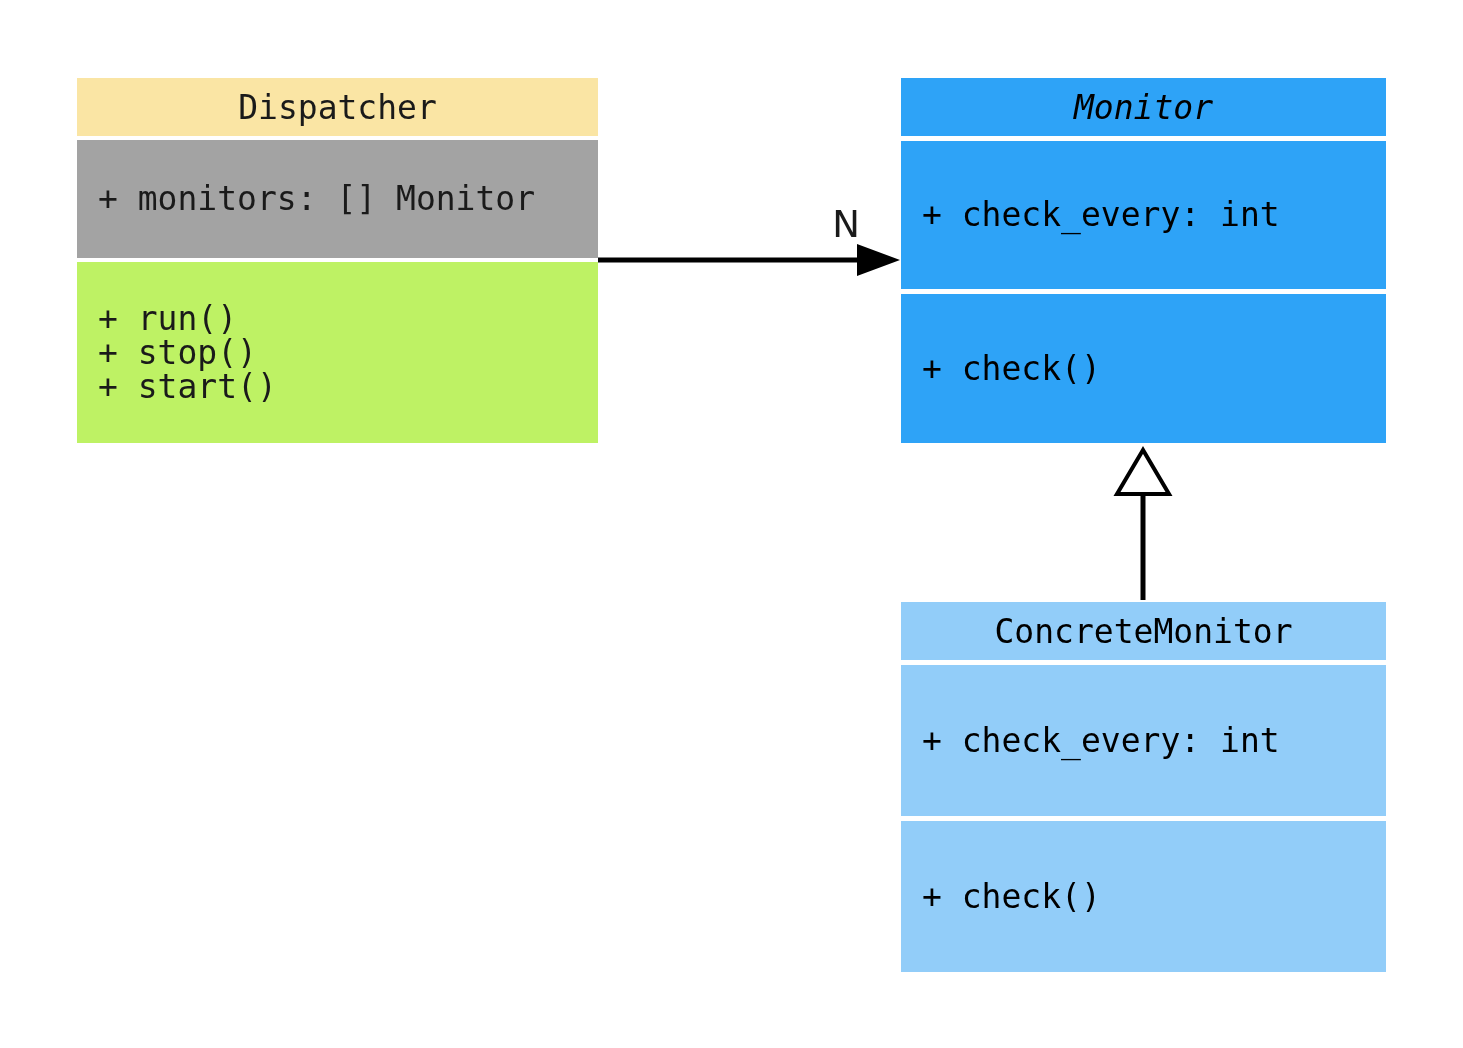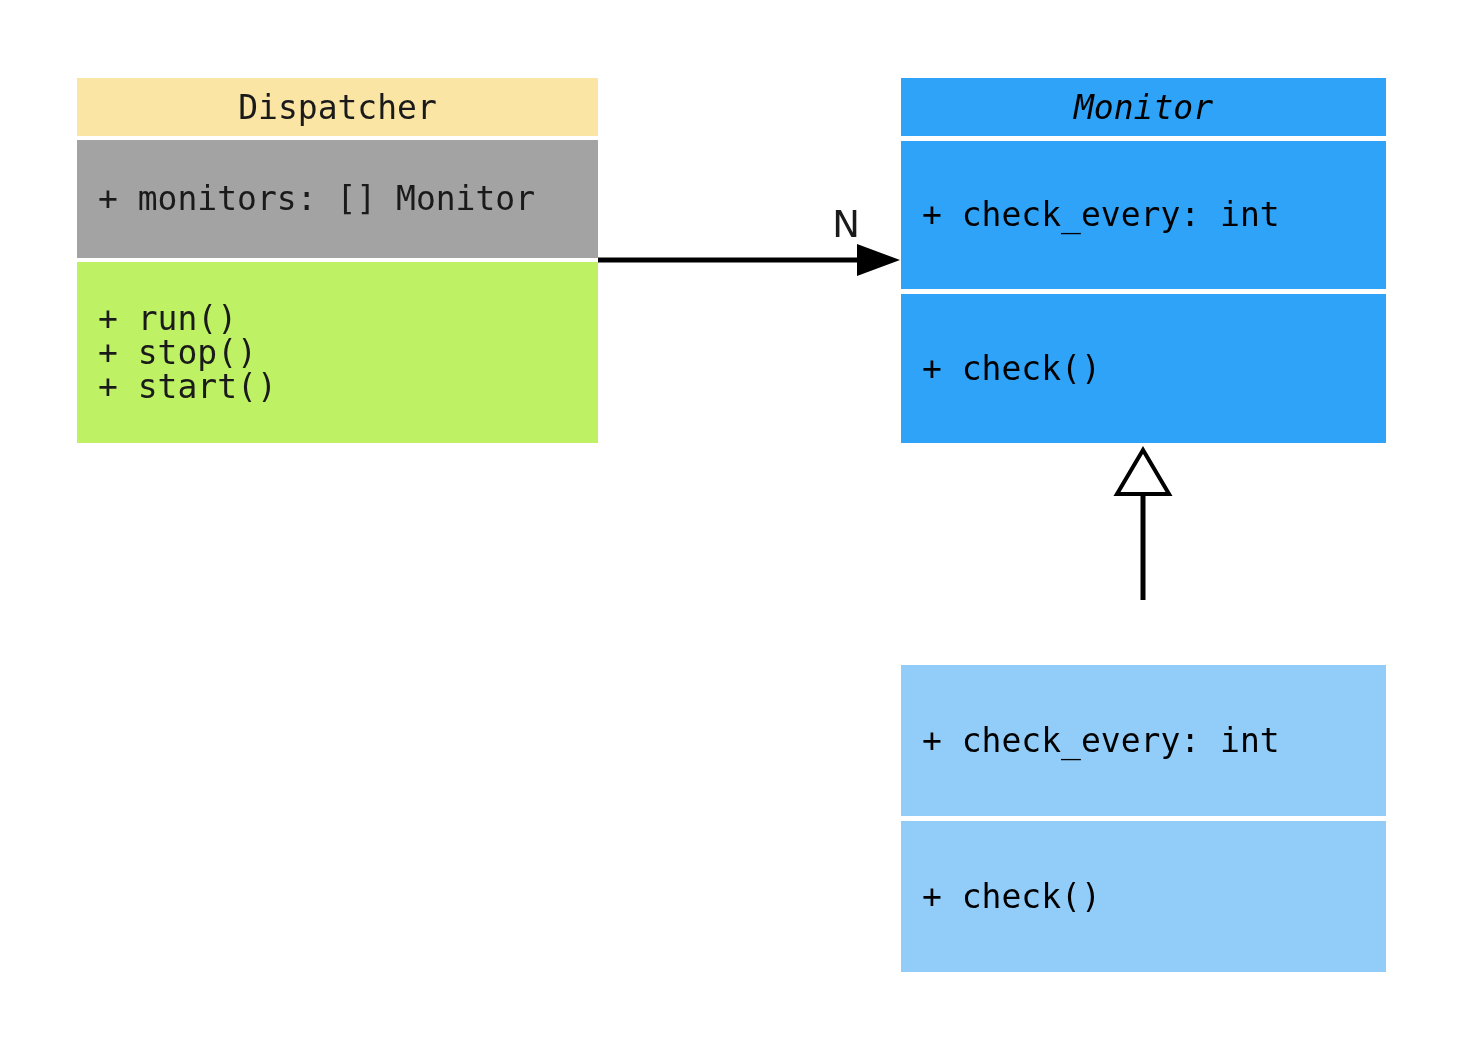--- a/index.html
+++ b/index.html
@@ -105,20 +105,23 @@
     </div>
     <div class="sec body attrs light-text" style="background-color: rgb(46, 163, 247);">
       <div class="line">+ check_every: int</div>
     </div>
     <div class="sec body methods light-text" style="background-color: rgb(46, 163, 247);">
       <div class="line">+ check()</div>
     </div>
   </div>
 
   <div class="class-box concrete">
+    <div class="sec title light-text" style="background-color: rgb(146, 205, 249);">
+      <span>ConcreteMonitor</span>
+    </div>
     <div class="sec body attrs light-text" style="background-color: rgb(146, 205, 249);">
       <div class="line">+ check_every: int</div>
     </div>
     <div class="sec body methods light-text" style="background-color: rgb(146, 205, 249);">
       <div class="line">+ check()</div>
     </div>
   </div>
 
   <svg class="overlay" width="1463" height="1048" viewBox="0 0 1463 1048">
     <g>

